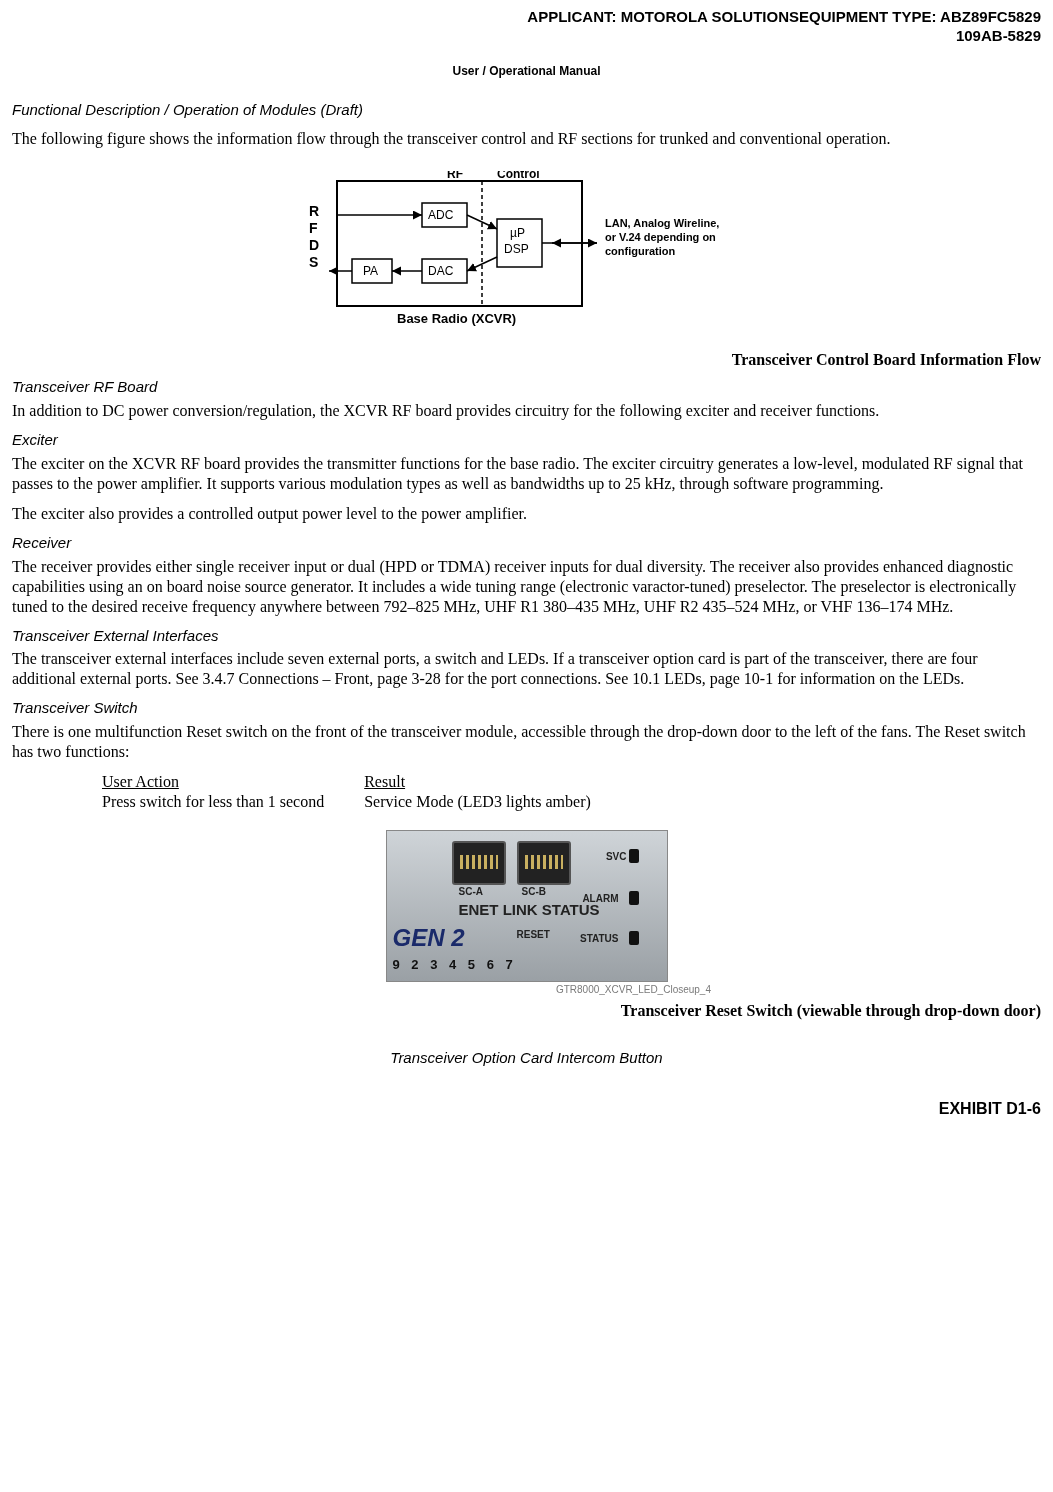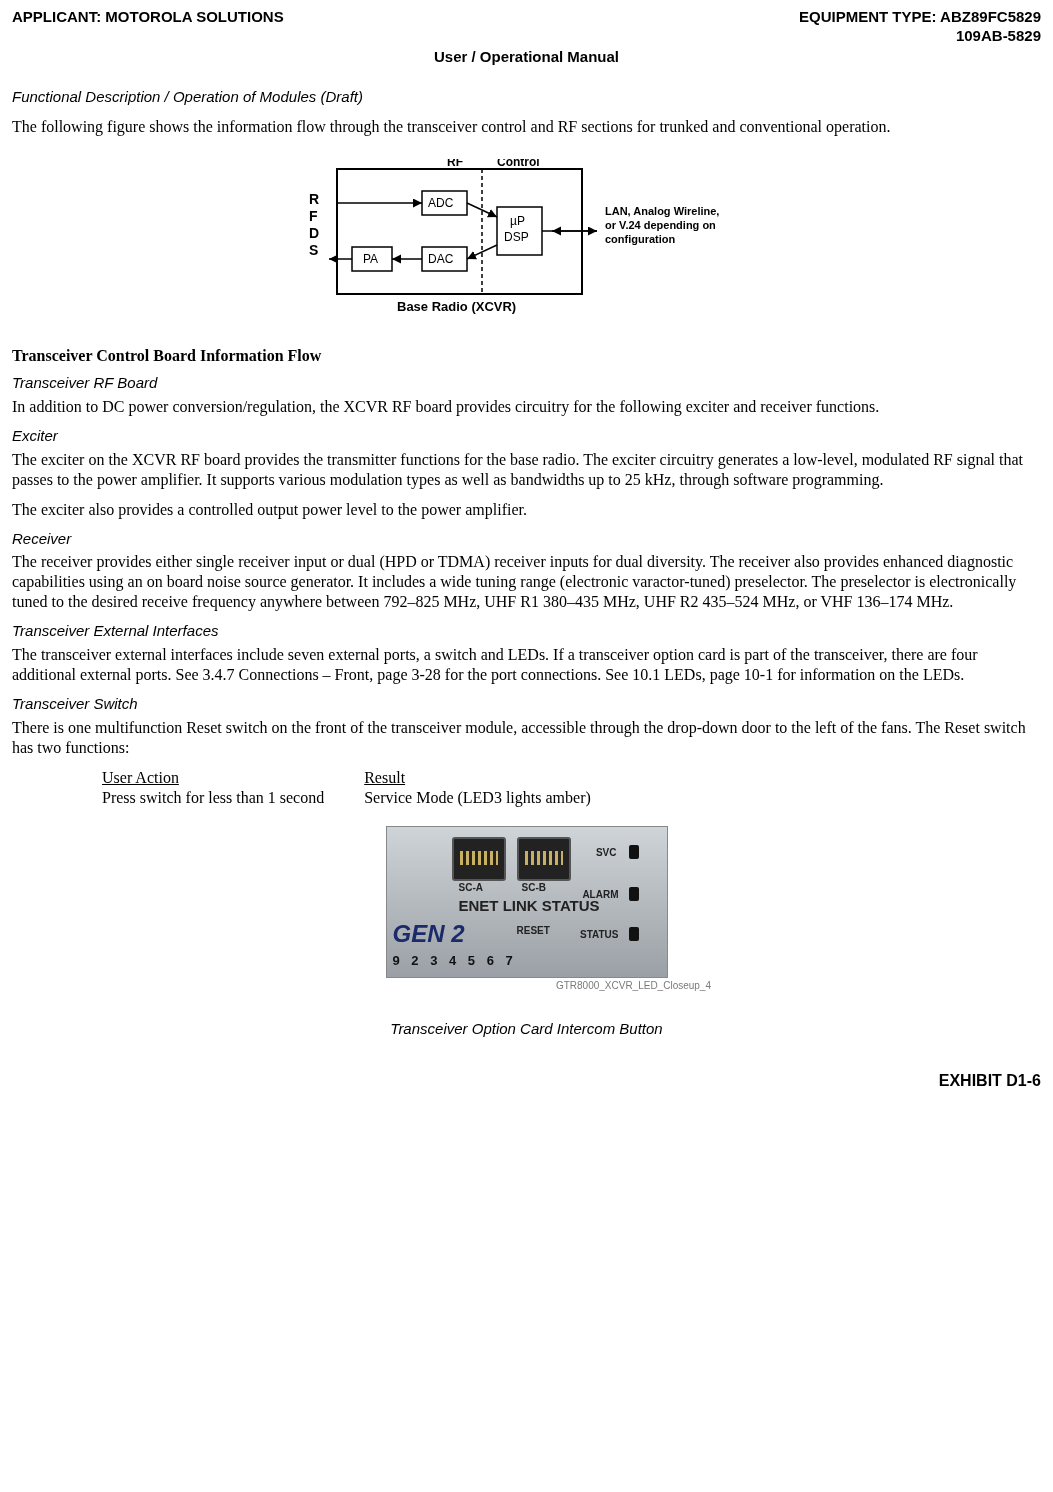--- a/index.html
+++ b/index.html
@@ -8,34 +8,34 @@
     color: #000;
     background: #fff;
     margin: 0;
     padding: 8px 12px;
     width: 1053px;
     box-sizing: border-box;
     line-height: 1.25;
   }
   .header-row {
     display: flex;
-    justify-content: space-between;
+    justify-content: flex-end;
     font-family: Arial, Helvetica, sans-serif;
     font-weight: bold;
     font-size: 15px;
   }
   .header-right {
     text-align: right;
   }
   .header-center {
     text-align: center;
     font-family: Arial, Helvetica, sans-serif;
     font-weight: bold;
-    font-size: 15px;
-    margin-top: 2px;
+    font-size: 12px;
+    margin-top: 18px;
   }
   .sec-title-italic {
     font-family: Arial, Helvetica, sans-serif;
     font-style: italic;
     font-size: 15px;
     margin-top: 22px;
     margin-bottom: 10px;
   }
   .sub-title-italic {
     font-family: Arial, Helvetica, sans-serif;
@@ -51,22 +51,22 @@
   }
   p {
     margin: 4px 0 10px 0;
   }
   .figure-wrap {
     text-align: center;
     margin: 22px auto 6px auto;
   }
   .fig-caption {
     font-weight: bold;
-    text-align: left;
-    margin-top: 12px;
+    text-align: right;
+    margin-top: 4px;
   }
   .small-gray {
     font-family: Arial, Helvetica, sans-serif;
     font-size: 10px;
     color: #7a7a7a;
     text-align: right;
     display: block;
     margin-right: 250px;
   }
   .diagram-box {
@@ -273,26 +273,27 @@
         <div class="pins"></div>
       </div>
     <div class="pm-port" style="left:130px;">
         <div class="pins"></div>
       </div>
     <div class="pm-led" style="right:28px;top:18px;"></div>
     <div class="pm-led" style="right:28px;top:60px;"></div>
     <div class="pm-led" style="right:28px;top:100px;"></div>
     <div class="pm-label" style="left:72px;top:55px;">SC-A</div>
     <div class="pm-label" style="left:135px;top:55px;">SC-B</div>
-    <div class="pm-label" style="right:50px;top:20px;">SVC</div>
+    <div class="pm-label" style="right:40px;top:20px;">SVC</div>
     <div class="pm-label" style="left:72px;top:70px;font-size:15px;">ENET LINK STATUS</div>
     <div class="pm-label" style="left:130px;top:98px;">RESET</div>
     <div class="pm-label" style="right:48px;top:62px;">ALARM</div>
     <div class="pm-label" style="right:48px;top:102px;">STATUS</div>
     <div class="pm-gen2">GEN 2</div>
     <div class="pm-nums">9 2 3 4 5 6 7</div>
   </div>
   <span class="small-gray-2">GTR8000_XCVR_LED_Closeup_4</span>
+  <div class="fig-caption">Transceiver Reset Switch (viewable through drop-down door)</div>
 </div>
 
 <div class="center-italic">Transceiver Option Card Intercom Button</div>
 
 <div class="footer">EXHIBIT D1-6</div>
 
 </body></html>

